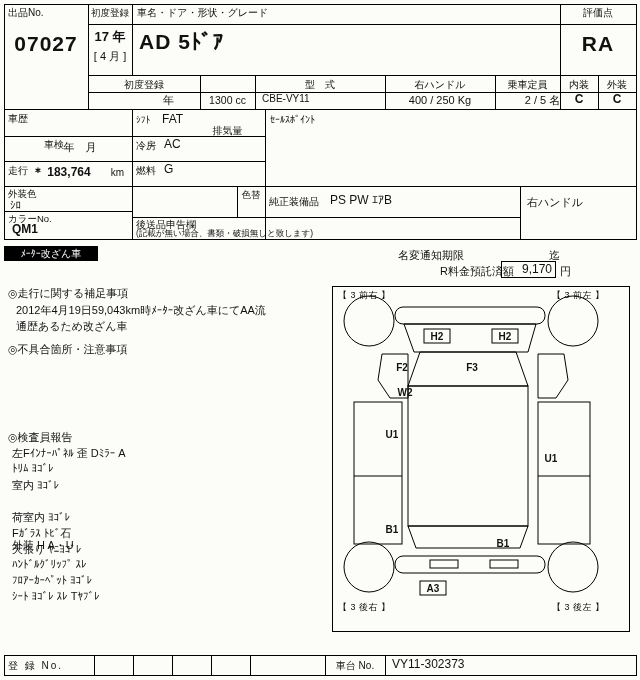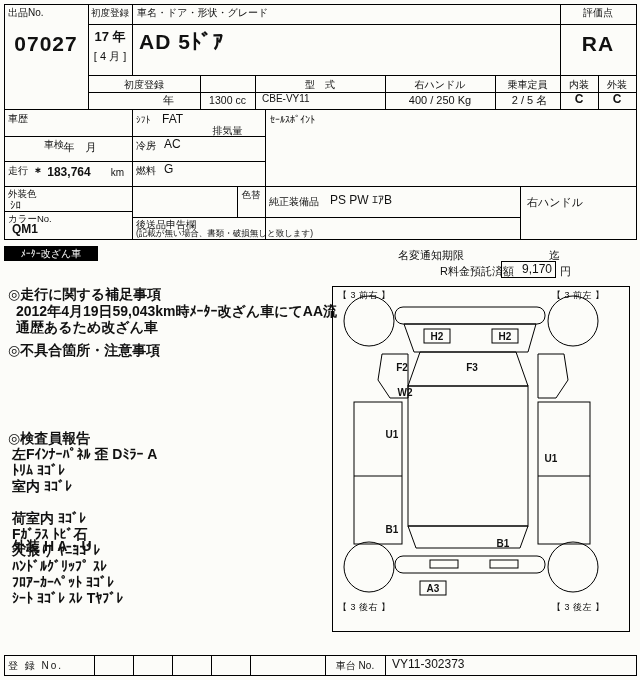--- a/index.html
+++ b/index.html
@@ -19,21 +19,21 @@
   .lbl { font-size:10px; }
   .sm { font-size:9.5px; }
   .val { font-size:11px; }
   .big { font-size:21px; font-weight:bold; letter-spacing:1px; }
   .ctr { text-align:center; }
   .badge { position:absolute; background:#000; color:#fff; font-size:10px;
            text-align:center; line-height:15px; }
   .fee-box { position:absolute; border:1px solid #000; font-size:12px;
              text-align:right; padding-right:3px; line-height:15px; }
   .tire { position:absolute; font-size:9px; letter-spacing:0.5px; }
-  .note-line { position:absolute; font-size:14px; white-space:nowrap;font-weight:bold; }
+  .note-line { position:absolute; font-size:11px; white-space:nowrap; }
 </style>
 </head>
 <body>
 
 <div class="page">
 
   <svg class="overlay" viewBox="0 0 640 680" aria-hidden="true">
     <g class="gl">
 
       <rect x="4.5" y="4.5" width="632" height="105"></rect>
@@ -131,21 +131,21 @@
 
   <div class="t lbl ctr" style="left:88px;top:79px;width:112px;">初度登録</div>
   <div class="t val" style="left:88px;top:94px;width:112px;text-align:right;padding-right:26px;">年</div>
   <div class="t lbl ctr" style="left:200px;top:79px;width:55px;margin-top:46px;">排気量</div>
   <div class="t ctr" style="left:200px;top:94px;width:55px;font-size:10.5px;">1300 cc</div>
   <div class="t lbl ctr" style="left:255px;top:79px;width:130px;">型　式</div>
   <div class="t" style="left:262px;top:93px;font-size:10px;text-align:right;">CBE-VY11</div>
   <div class="t lbl ctr" style="left:385px;top:79px;width:110px;">右ハンドル</div>
   <div class="t val ctr" style="left:385px;top:94px;width:110px;">400 / 250 Kg</div>
   <div class="t lbl ctr" style="left:495px;top:79px;width:65px;">乗車定員</div>
-  <div class="t val ctr" style="left:497px;top:94px;width:65px;">2 / 5 名</div>
+  <div class="t val ctr" style="left:510px;top:94px;width:65px;">2 / 5 名</div>
   <div class="t lbl ctr" style="left:560px;top:79px;width:38px;">内装</div>
   <div class="t ctr" style="left:560px;top:93px;width:38px;font-size:12px;font-weight:bold;">C</div>
   <div class="t lbl ctr" style="left:598px;top:79px;width:38px;">外装</div>
   <div class="t ctr" style="left:598px;top:93px;width:38px;font-size:12px;font-weight:bold;">C</div>
 
   <div class="t lbl" style="left:8px;top:113px;">車歴</div>
   <div class="t lbl" style="left:8px;top:139px;margin-left:36px;">車検</div>
   <div class="t val ctr" style="left:36px;top:141px;width:88px;">年　月</div>
   <div class="t lbl" style="left:8px;top:165px;">走行</div>
   <div class="t" style="left:26px;top:166px;width:98px;text-align:right;font-size:12px;font-weight:bold;"><span>＊ 183,764</span><span style="font-size:10px;font-weight:normal;margin-left:20px;">km</span></div>

